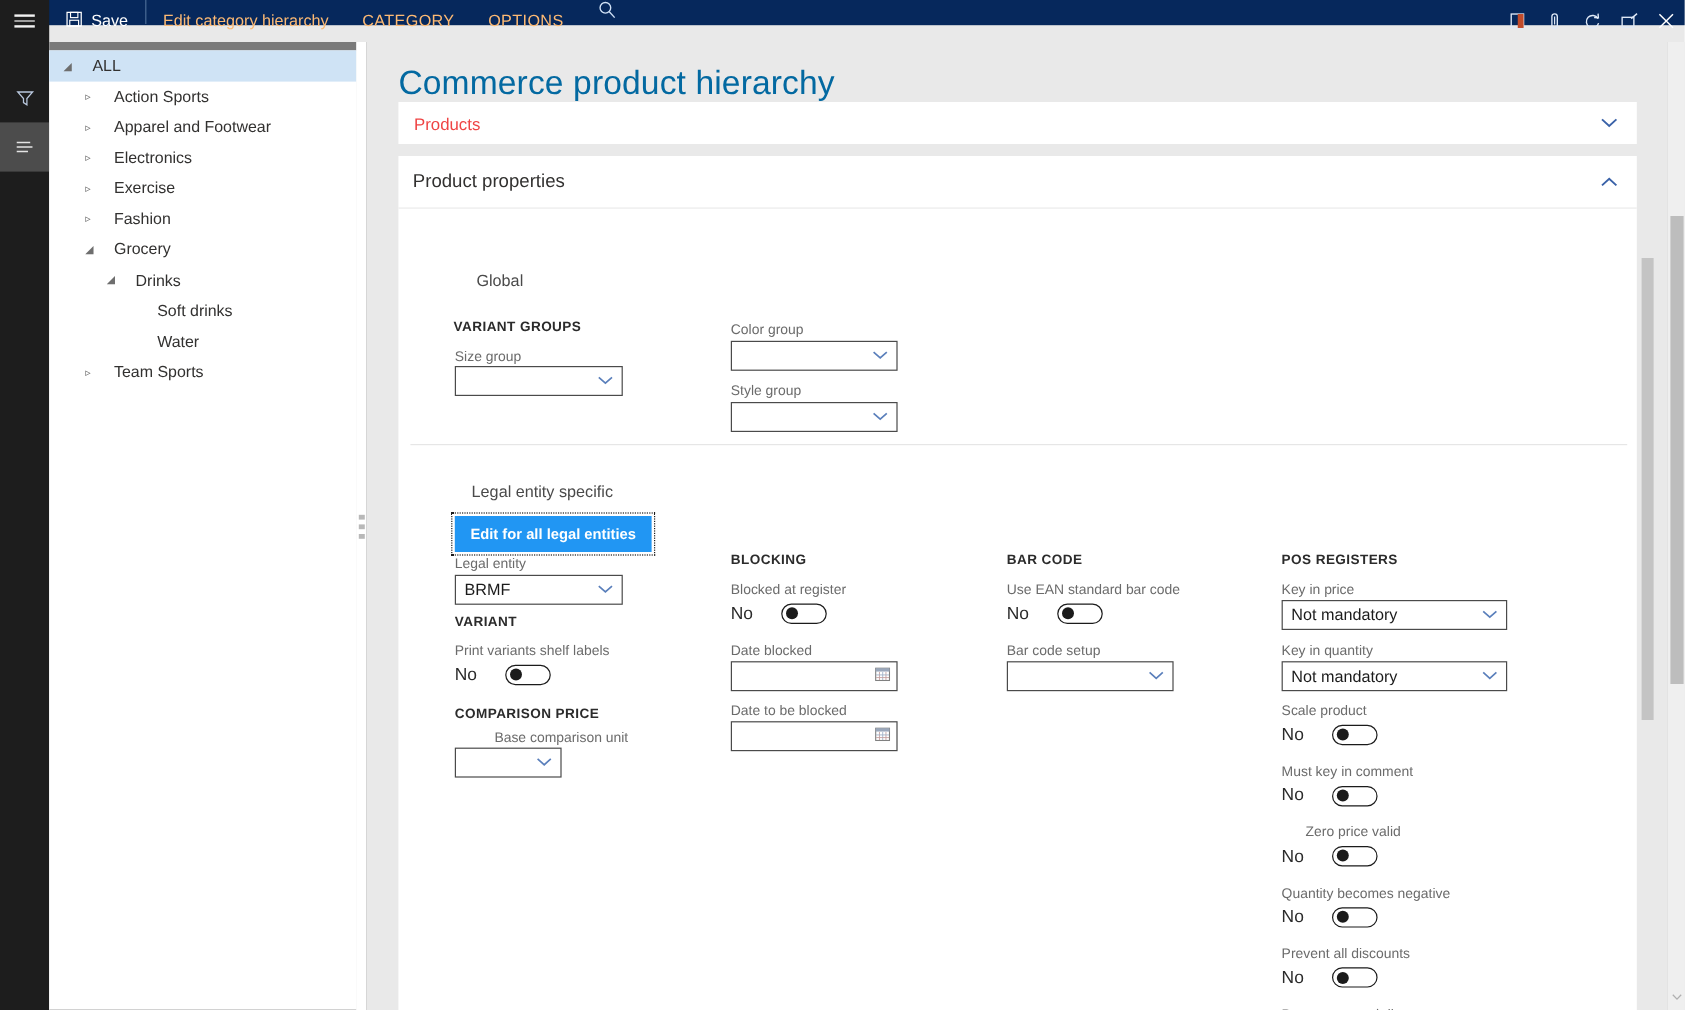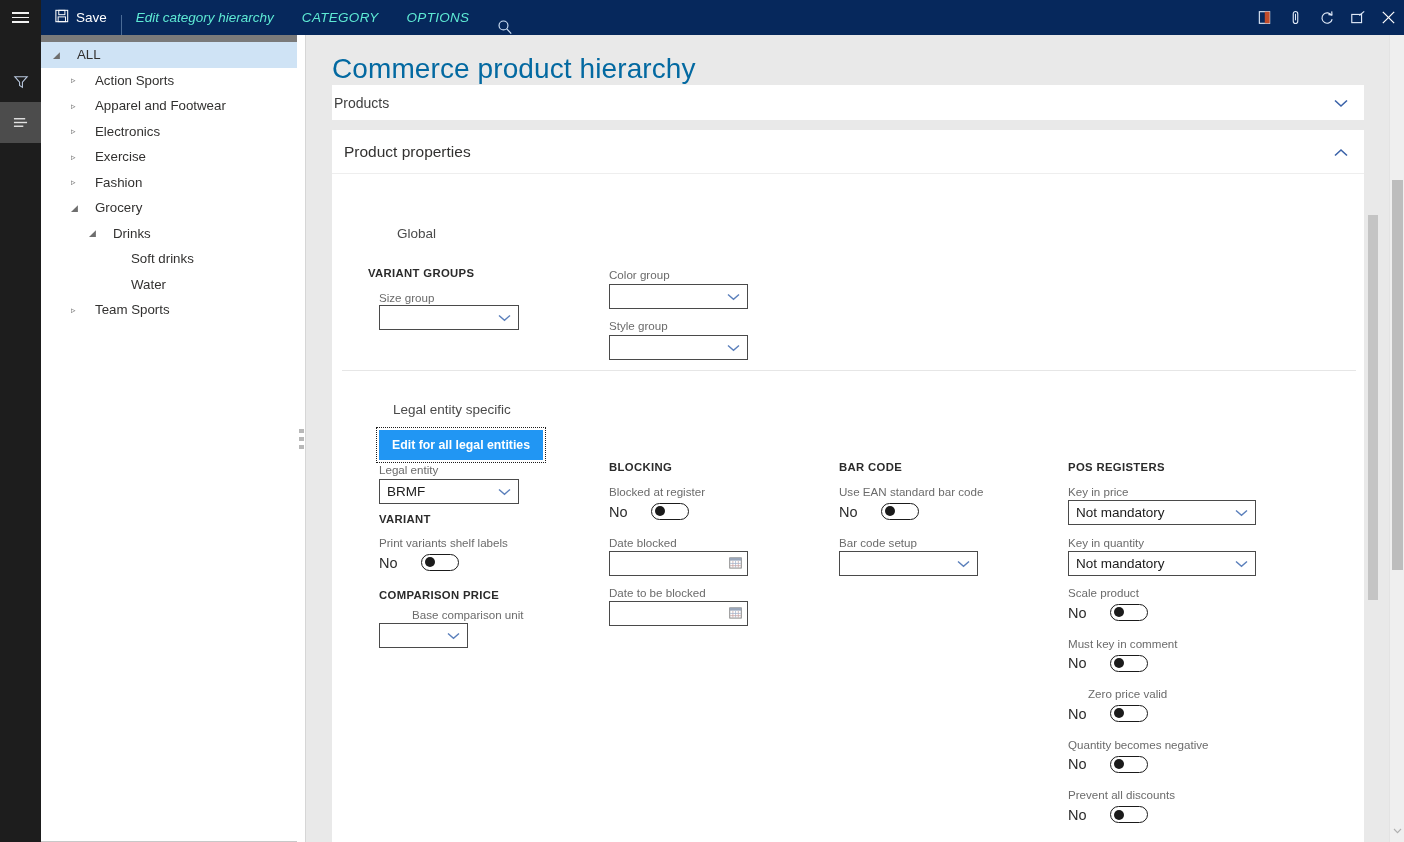--- a/index.html
+++ b/index.html
@@ -6,41 +6,41 @@
   html, body {
     width: 1404px; height: 842px;
     font-family: "Liberation Sans", sans-serif;
     background: #ffffff;
     overflow: hidden;
   }
   #app { position: relative; width: 1404px; height: 842px; background: #e9e9e9; }
 
   
   .topbar {
-    position: absolute; top: 0; left: 0; width: 1404px; height: 35px;
-    background: #06285c; display: flex; align-items: flex-end;
+    position: absolute; top: 0; left: 0; width: 1404px; height: 21px;
+    background: #06285c; display: flex; align-items: flex-start;
   }
   .hamburger-cell {
     width: 41px; height: 35px; background: #1d1d1d;
     display: flex; align-items: center; justify-content: center;
     flex: 0 0 41px; cursor: pointer;
   }
   .hamburger-cell .bars { width: 17px; }
   .hamburger-cell .bars span {
     display: block; height: 1.5px; background: #f2f2f2; margin: 3px 0;
   }
   .tb-save {
     display: flex; align-items: center; gap: 7px;
     color: #ffffff; font-size: 13.5px; padding: 0 14px 0 14px;
     height: 35px; cursor: pointer;
   }
   .tb-sep { width: 1px; height: 20px; background: #4a6b96; }
   .tb-item {
-    color: #5eead4; font-size: 13.5px; padding: 16px 14px; height: 35px;
-    display: flex; align-items: center; cursor: pointer; white-space: nowrap; font-style: italic;
+    color: #fdba74; font-size: 13.5px; padding: 16px 14px; height: 35px;
+    display: flex; align-items: center; cursor: pointer; white-space: nowrap;
   }
   .tb-item.caps { letter-spacing: .3px; }
   .tb-search { padding: 0 12px 0 14px; display: flex; align-items: center; cursor: pointer; }
   .tb-right { margin-left: auto; display: flex; align-items: center; height: 35px; }
   .tb-ricon {
     width: 31px; height: 35px; display: flex; align-items: center; justify-content: center;
     cursor: pointer;
   }
 
   
@@ -92,21 +92,21 @@
     position: absolute; left: 26px; top: 18px;
     font-size: 28px; font-weight: 300; color: #0369a1; letter-spacing: .1px;
   }
   .section-bar {
     position: absolute; left: 26px; width: 1032px;
     background: #ffffff; display: flex; align-items: center;
     cursor: pointer;
   }
   #products-bar { top: 50px; height: 35px; }
   #props-bar { top: 95px; height: 43px; }
-  .section-bar .sb-label { font-size: 14px; color: #404040; padding-left: 2px; }
+  .section-bar .sb-label { font-size: 14px; color: #ef4444; padding-left: 13px; }
   #props-bar .sb-label { font-size: 15.5px; color: #323130; padding-left: 12px; }
   .section-bar .chev { margin-left: auto; margin-right: 16px; color: #3a62a8; }
 
   
   .props-body {
     position: absolute; left: 26px; top: 138px; width: 1032px; height: 704px;
     background: #ffffff; border-top: 1px solid #eeeeee;
   }
   .scrollpad { position: relative; width: 1032px; height: 704px; overflow: hidden; }
 
@@ -333,21 +333,21 @@
             <path d="M1 7.5 L7 2 L13 7.5" fill="none" stroke="#3a62a8" stroke-width="1.6"></path>
           </svg>
       </span>
     </div>
 
     <div class="props-body">
       <div class="scrollpad">
 
         <div class="group-title" style="left:36px; top:52px;">Global</div>
 
-        <div class="col-head" style="left:36px; top:93px;">VARIANT GROUPS</div>
+        <div class="col-head" style="left:46px; top:93px;">VARIANT GROUPS</div>
 
         <div class="fld-label" style="left:47px; top:117px;">Size group</div>
         <div class="combo" style="left:47px; top:131px; width:140px;">
           <span class="cv"></span>
           <span class="cchev">
             <svg width="13" height="8" viewBox="0 0 13 8">
                 <path d="M1 1.4 L6.5 6.3 L12 1.4" fill="none" stroke="#5a7fbb" stroke-width="1.4"></path>
               </svg>
           </span>
         </div>

